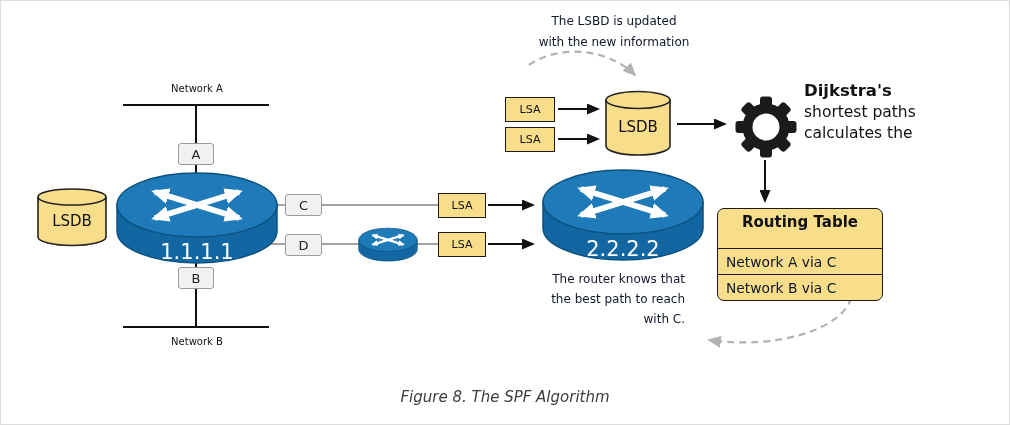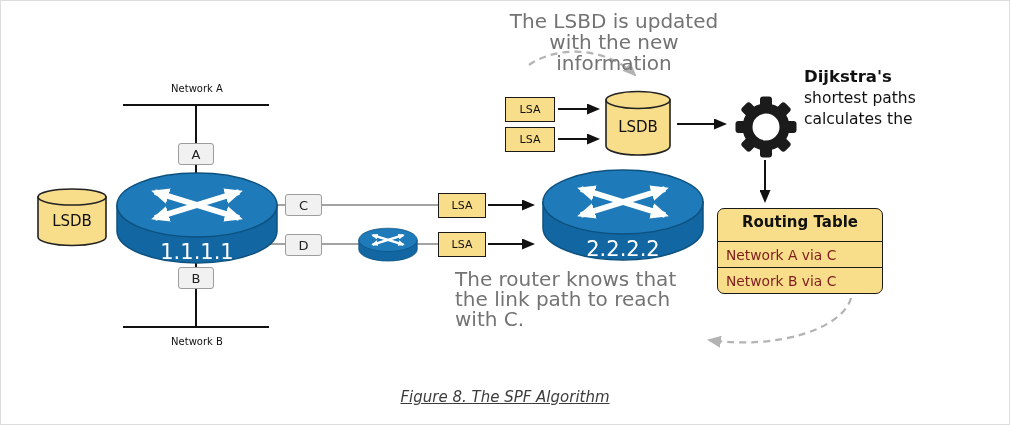--- a/index.html
+++ b/index.html
@@ -6,31 +6,31 @@
   body { background:#fff; font-family:"DejaVu Sans","Liberation Sans",sans-serif; }
   .canvas { position:relative; width:1010px; height:425px; background:#fff; border:1px solid #dcdcdc; overflow:hidden; }
   .overlay { position:absolute; left:0; top:0; z-index:1; }
   .abs { position:absolute; z-index:2; }
   svg text { font-family:"DejaVu Sans","Liberation Sans",sans-serif; }
   .label { font-size:10px; color:#111; }
   .iface { width:36px; height:22px; background:#f1f1f1; border:1.5px solid #9c9c9c; border-radius:3px;
            display:flex; align-items:center; justify-content:center; font-size:13px; color:#222; }
   .lsa { width:48px; height:25px; background:#f8dd8b; border:1.6px solid #1a1a1a;
          display:flex; align-items:center; justify-content:center; font-size:11px; color:#111; }
-  .note { font-size:20px; color:#737373; line-height:20px; }
+  .note { font-size:12px; color:#0f172a; line-height:20px; }
   .center { text-align:center; }
-  .right-al { text-align:left; }
+  .right-al { text-align:right; }
   .dijkstra { font-size:15.5px; line-height:21px; color:#111; }
   .dijkstra .b { font-weight:bold; font-size:16.5px; line-height:22px; }
   .rtable { width:166px; background:#f8dd8b; border:1.6px solid #1a1a1a; border-radius:7px; overflow:hidden; }
-  .rtable-header { text-align:center; font-weight:bold; font-size:15px; padding:4px 0 10px; border-bottom:1.4px solid #1a1a1a; color:#111; }
-  .rtable-row { font-size:13.8px; padding:4.5px 0 4.5px 8px; color:#7f1d1d; }
+  .rtable-header { text-align:center; font-weight:bold; font-size:15px; padding:4px 0 17px; border-bottom:1.4px solid #1a1a1a; color:#111; }
+  .rtable-row { font-size:13.8px; padding:4.5px 0 4.5px 8px; color:#0f172a; }
   .rtable-row + .rtable-row { border-top:1.4px solid #1a1a1a; }
   .caption { position:absolute; left:0; top:387px; width:100%; text-align:center; font-style:italic;
-             font-size:15px; color:#3c3c3c; z-index:2;text-decoration:underline; }
+             font-size:15px; color:#3c3c3c; z-index:2; }
 </style>
 </head>
 <body>
 
 <div class="canvas">
 
   <svg class="overlay" width="1010" height="425">
     <defs>
       <marker id="mB" markerUnits="userSpaceOnUse" markerWidth="13" markerHeight="11" viewBox="0 0 13 11" refX="11" refY="5.5" orient="auto">
           <path d="M0,0 L13,5.5 L0,11 z" fill="#111"></path>
@@ -129,37 +129,37 @@
       <rect x="26" y="1.5" width="12" height="13" rx="3" transform="rotate(90 32 32)"></rect>
       <rect x="26" y="1.5" width="12" height="13" rx="3" transform="rotate(135 32 32)"></rect>
       <rect x="26" y="1.5" width="12" height="13" rx="3" transform="rotate(180 32 32)"></rect>
       <rect x="26" y="1.5" width="12" height="13" rx="3" transform="rotate(225 32 32)"></rect>
       <rect x="26" y="1.5" width="12" height="13" rx="3" transform="rotate(270 32 32)"></rect>
       <rect x="26" y="1.5" width="12" height="13" rx="3" transform="rotate(315 32 32)"></rect>
     </g>
     <circle cx="32" cy="32" r="18.5" fill="#fff" stroke="#1b1b1b" stroke-width="10"></circle>
   </svg>
 
-  <div class="abs dijkstra" style="left:803px;top:65px;width:170px">
+  <div class="abs dijkstra" style="left:803px;top:79px;width:170px">
     <div class="b">Dijkstra's</div>
     <div>shortest paths</div>
     <div>calculates the</div>
   </div>
 
   <div class="abs rtable" style="left:716px;top:207px">
     <div class="rtable-header">Routing Table</div>
     <div class="rtable-row">Network A via C</div>
     <div class="rtable-row">Network B via C</div>
   </div>
 
   <div class="abs note center" style="left:498px;top:10px;width:230px;line-height:21px">
     <div>The LSBD is updated</div>
     <div>with the new information</div>
   </div>
 
   <div class="abs note right-al" style="left:454px;top:268px;width:230px">
     <div>The router knows that</div>
-    <div>the link path to reach</div>
+    <div>the best path to reach</div>
     <div>with C.</div>
   </div>
 
   <div class="caption">Figure 8. The SPF Algorithm</div>
 </div>
 
 </body></html>

